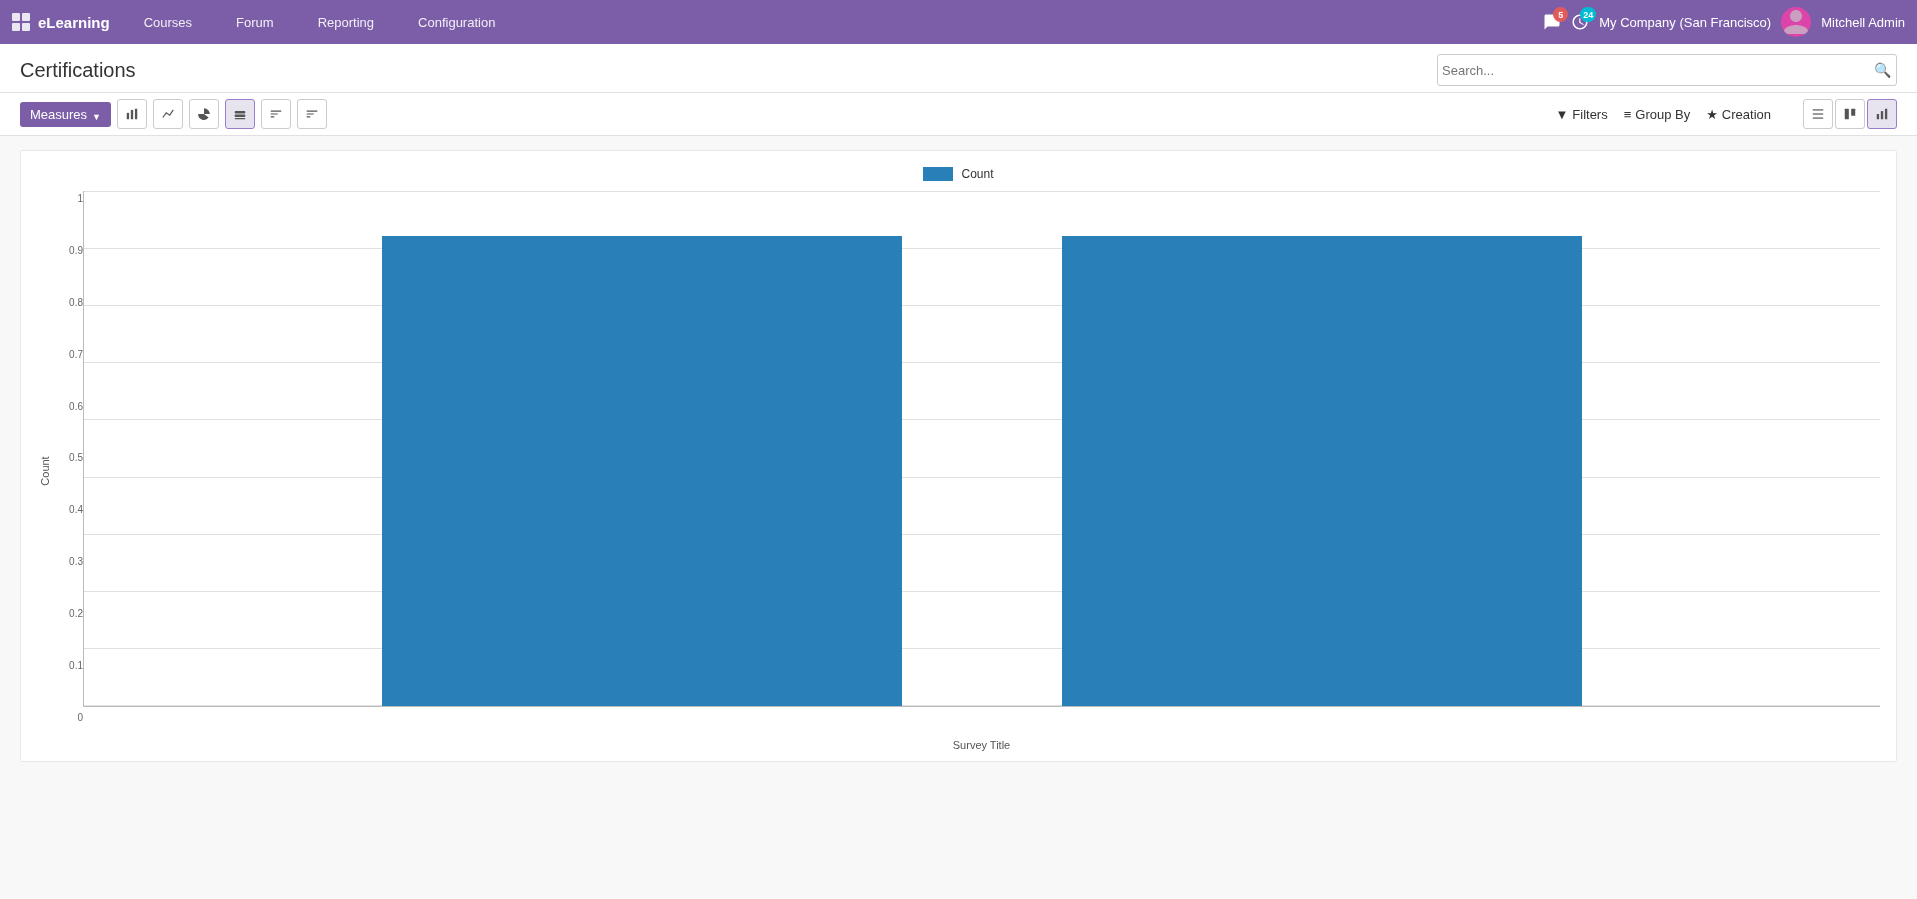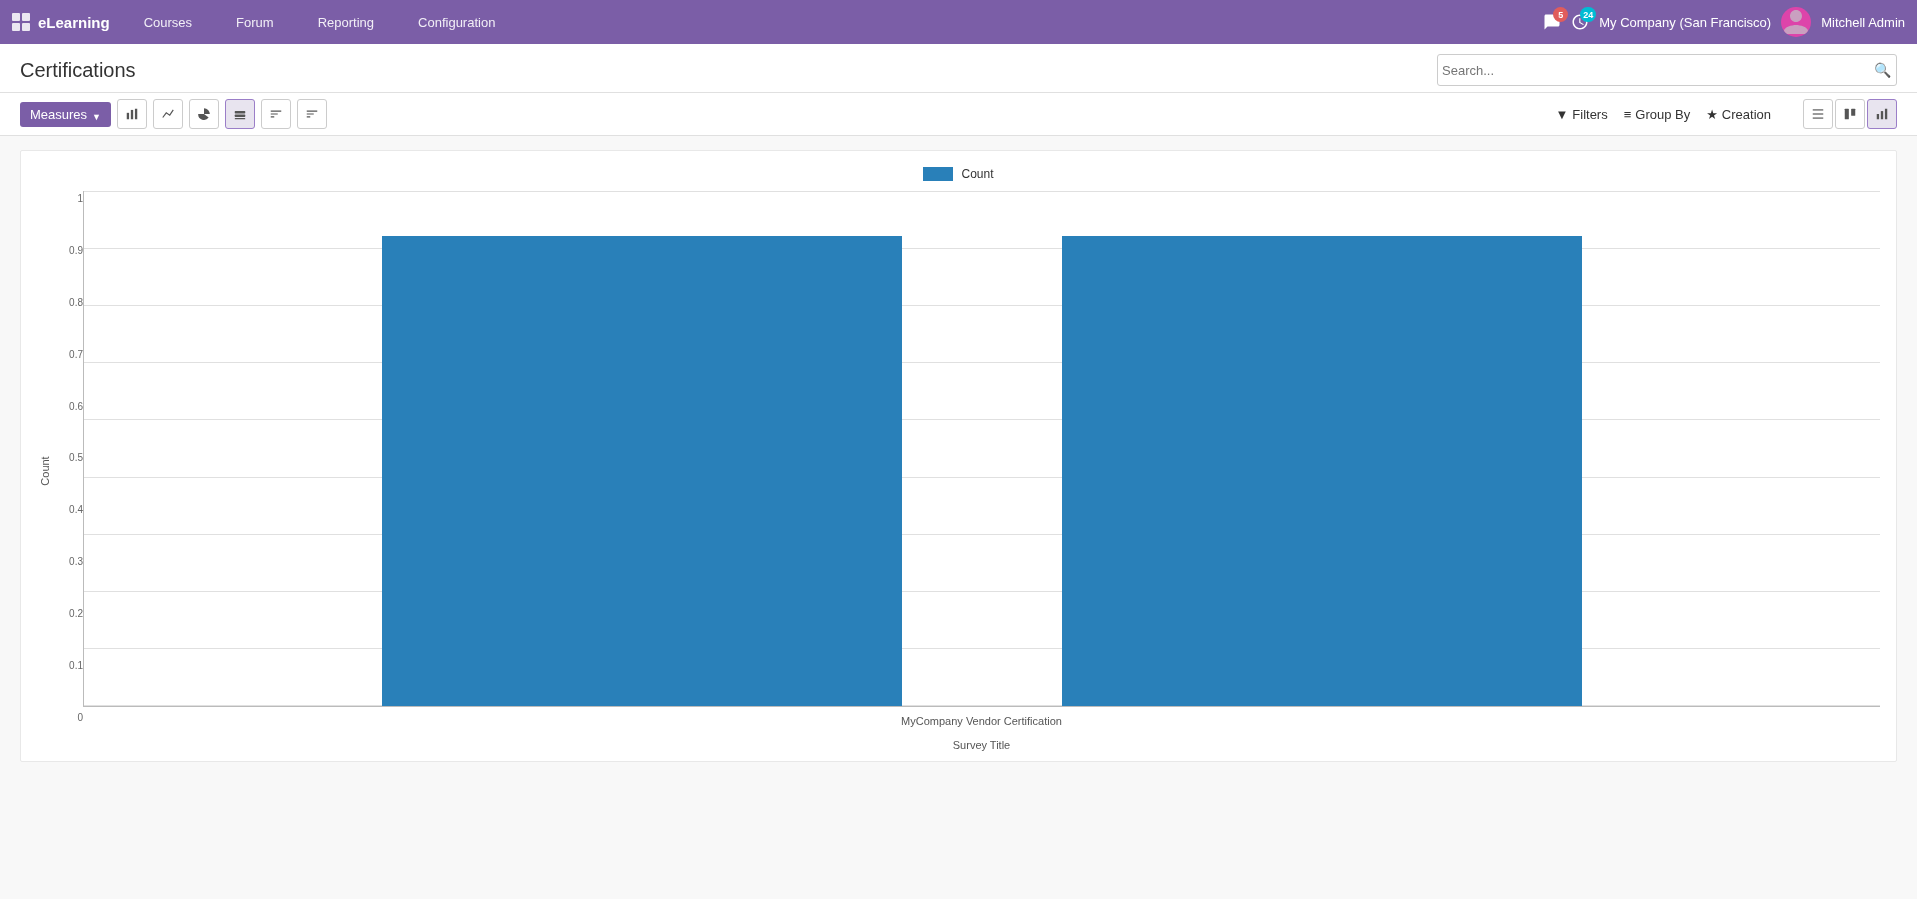--- a/index.html
+++ b/index.html
@@ -297,20 +297,19 @@
             <div style="display:flex;flex-direction:column;align-items:center;">
               <div style="background:#2980B9;width:520px;height:100%;min-height:470px;"></div>
             </div>
             <div style="display:flex;flex-direction:column;align-items:center;">
               <div style="background:#2980B9;width:520px;height:100%;min-height:470px;"></div>
             </div>
           </div>
         </div>
 
         <div style="display:flex;justify-content:center;gap:160px;padding:8px 60px 0 60px;height:28px;">
-          <span style="font-size:11px;color:#555;text-align:center;width:520px;">MyCompany Vendor Certification</span>
         </div>
 
         <div style="text-align:center;font-size:11px;color:#555;padding-top:4px;">Survey Title</div>
       </div>
     </div>
   </div>
 </div>
 
 </body></html>

